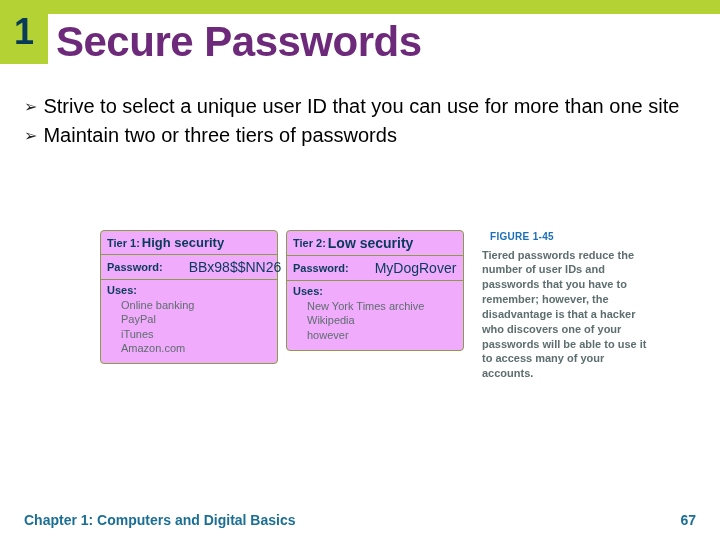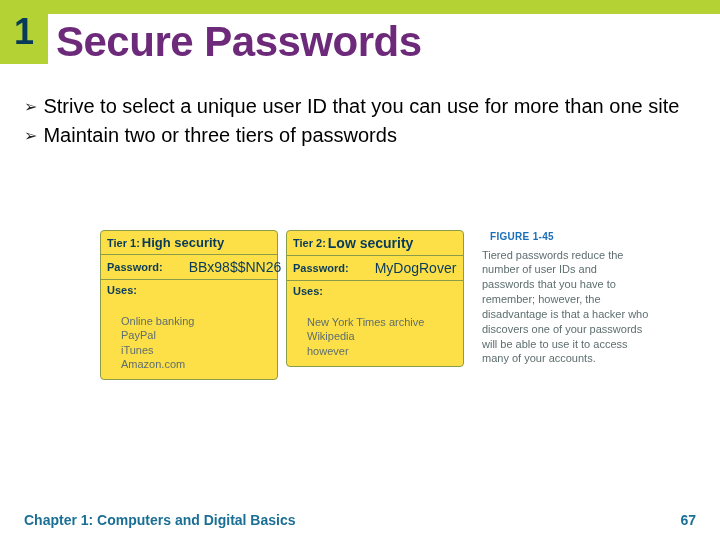--- a/index.html
+++ b/index.html
@@ -64,49 +64,49 @@
     position: absolute;
     top: 230px;
     left: 100px;
     width: 560px;
     display: flex;
     gap: 8px;
     align-items: flex-start;
   }
   .tier-card {
     width: 178px;
-    background: #fde047;
+    background: #f0abfc;
     border: 1px solid #8a9b4a;
     border-radius: 4px;
     font-size: 11px;
     color: #083a5a;
   }
   .tier-row {
     border-bottom: 1px solid #8a9b4a;
     padding: 4px 6px;
     display: flex;
     align-items: center;
   }
   .tier-row:last-child { border-bottom: none; }
   .tier-row span.bold { font-weight: bold; color: #083a5a; }
   .tier-row span.sec { font-size: 13px; font-weight: bold; margin-left: 2px; text-align: center; }
   .tier-row span.lowsec { font-size: 14px; font-weight: bold; margin-left: 2px; text-align: right; }
   .tier-row span.pw-val { margin-left: 26px; font-family: Tahoma, sans-serif; font-size: 14px; }
   .uses-block { padding: 4px 6px 8px 6px; }
   .uses-block .uses-label { font-weight: bold; color: #083a5a; }
-  .uses-block .uses-items { font-size: 11px; color: #5e6e6e; margin-left: 14px; margin-top: 18px; line-height: 1.3; }
+  .uses-block .uses-items { font-size: 11px; color: #5e6e6e; margin-left: 14px; margin-top: 2px; line-height: 1.3; }
 
   .caption {
     width: 170px;
     font-size: 11px;
     line-height: 1.35;
     margin-left: 10px;
   }
   .caption .cap-label { color: #1a6fb8; font-weight: bold; font-size: 10px; letter-spacing: 0.3px; padding-left: 8px; }
-  .caption .cap-text { color: #5e6e6e; margin-top: 4px; }
+  .caption .cap-text { color: #5e6e6e; margin-top: 4px; font-weight: bold; }
 
   .footer {
     position: absolute;
     bottom: 12px;
     left: 0;
     width: 100%;
     padding: 0 24px;
     display: flex;
     justify-content: space-between;
     font-size: 14px;

